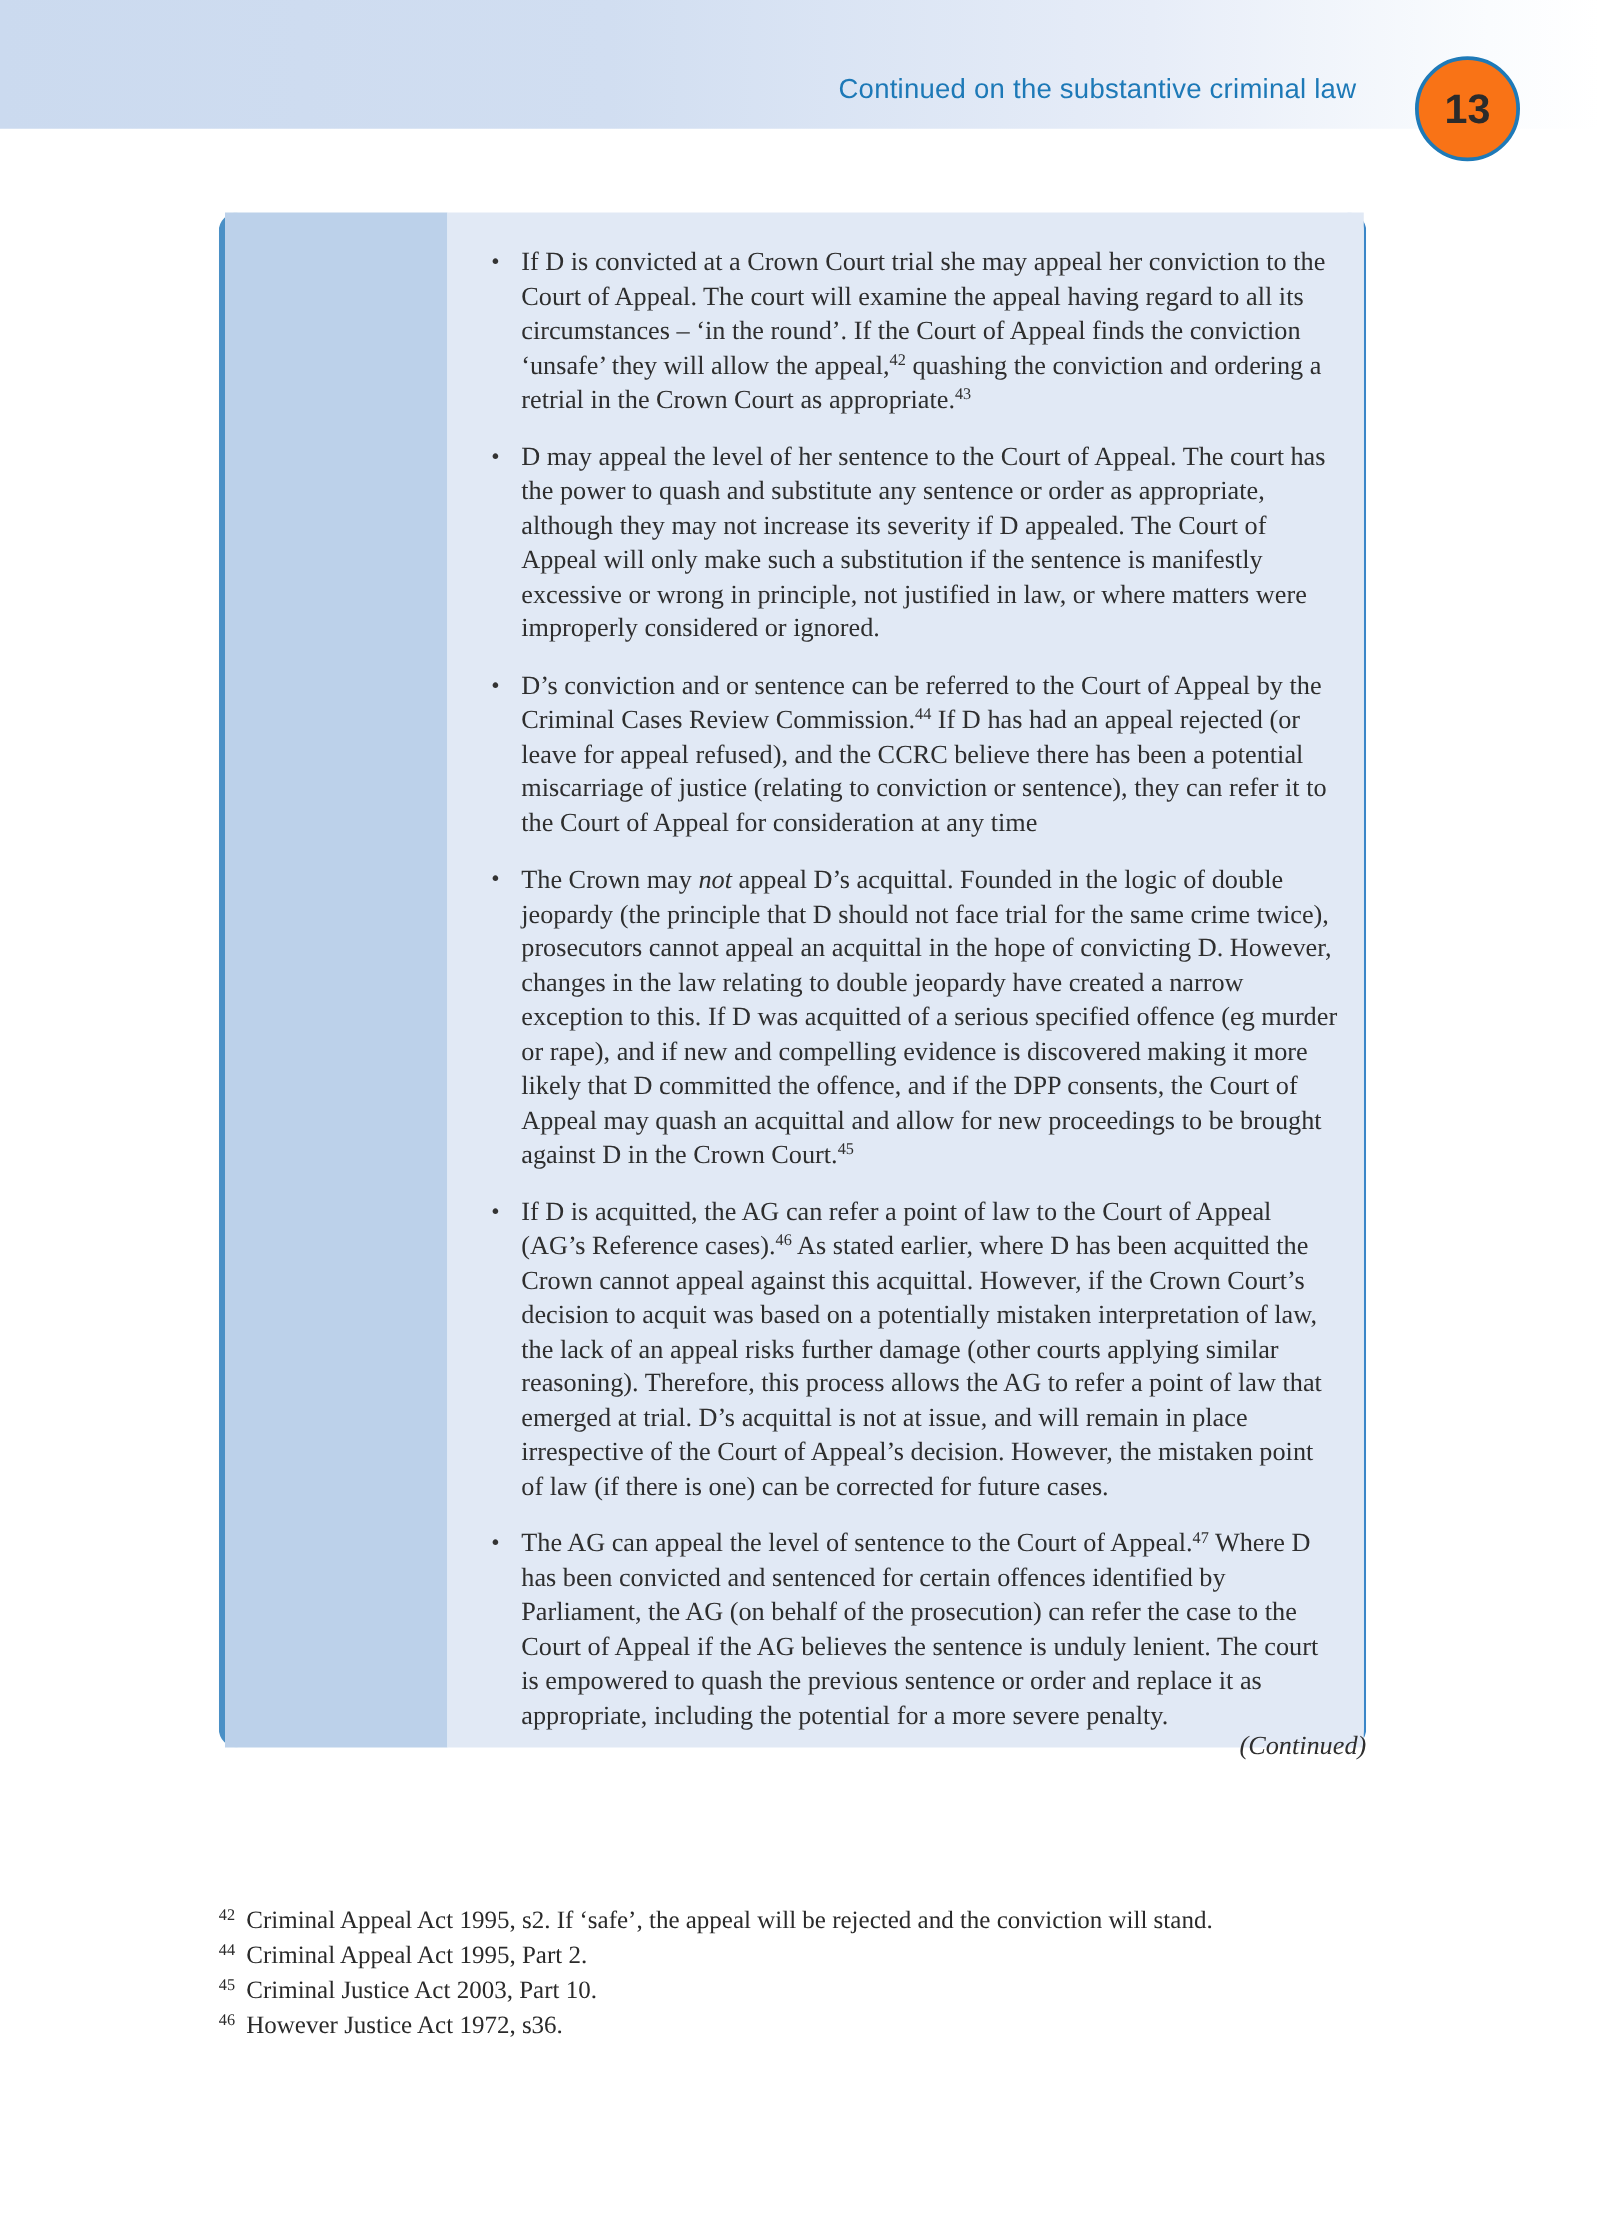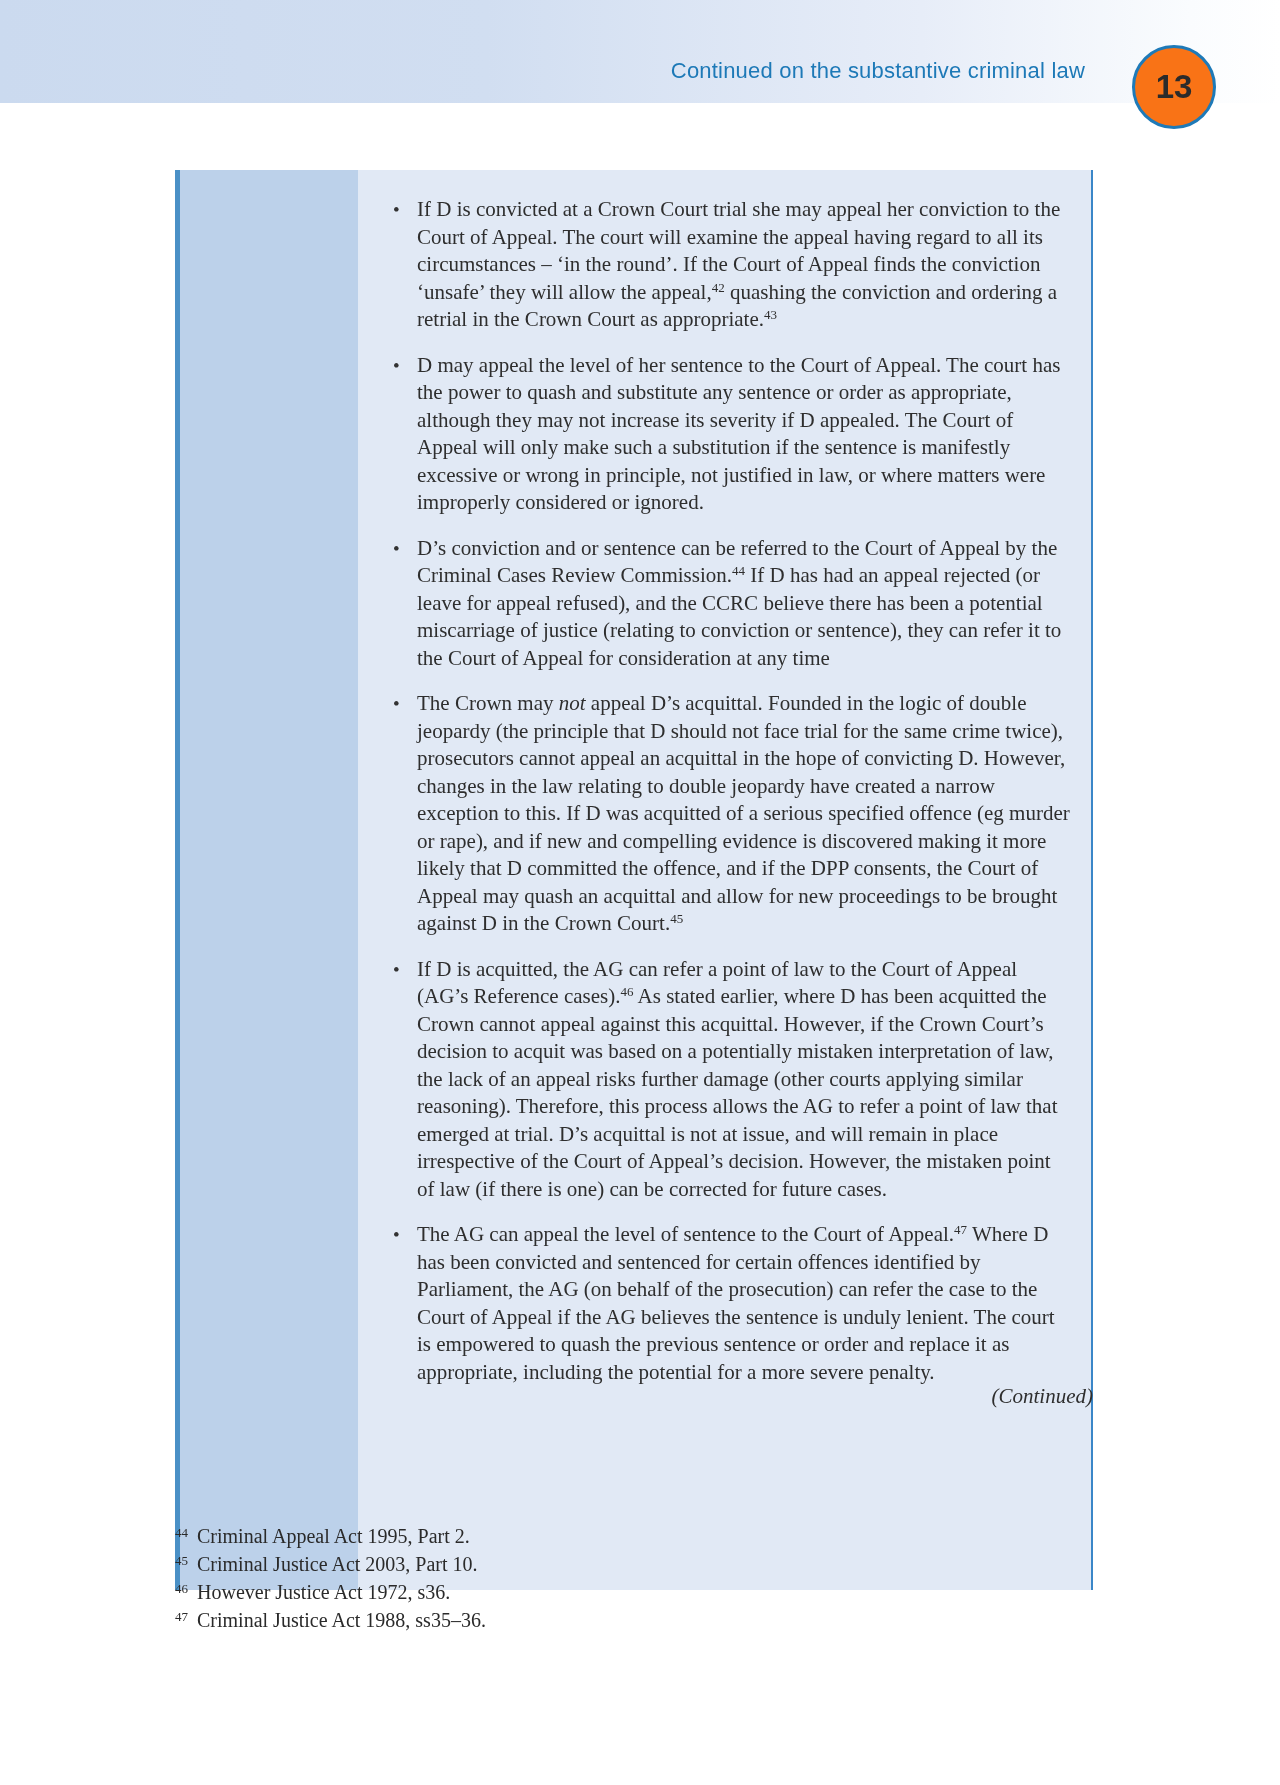--- a/index.html
+++ b/index.html
@@ -52,25 +52,26 @@
     font-weight: bold;
     font-size: 33px;
     color: #2b2b2b;
   }
   
   .panel {
     position: absolute;
     left: 175px;
     top: 170px;
     width: 918px;
-    height: 1420px;
+    height: 1228px;
     box-sizing: border-box;
     display: flex;
     border-left: 5px solid #4a90c6;
     border-right: 2px solid #3a86c8;
+    border-radius: 15px;
   }
   .panel-sidebar {
     width: 178px;
     flex: none;
     background: #bcd1ea;
   }
   .panel-body {
     flex: 1;
     background: #e1e9f5;
     padding: 26px 20px 20px 28px;
@@ -148,17 +149,17 @@
         <li class="bullet"><span>The Crown may </span><i>not</i><span> appeal D’s acquittal. Founded in the logic of double jeopardy (the principle that D should not face trial for the same crime twice), prosecutors cannot appeal an acquittal in the hope of convicting D. However, changes in the law relating to double jeopardy have created a narrow exception to this. If D was acquitted of a serious specified offence (eg murder or rape), and if new and compelling evidence is discovered making it more likely that D committed the offence, and if the DPP consents, the Court of Appeal may quash an acquittal and allow for new proceedings to be brought against D in the Crown Court.</span><sup>45</sup></li>
         <li class="bullet"><span>If D is acquitted, the AG can refer a point of law to the Court of Appeal (AG’s Reference cases).</span><sup>46</sup><span> As stated earlier, where D has been acquitted the Crown cannot appeal against this acquittal. However, if the Crown Court’s decision to acquit was based on a potentially mistaken interpretation of law, the lack of an appeal risks further damage (other courts applying similar reasoning). Therefore, this process allows the AG to refer a point of law that emerged at trial. D’s acquittal is not at issue, and will remain in place irrespective of the Court of Appeal’s decision. However, the mistaken point of law (if there is one) can be corrected for future cases.</span></li>
         <li class="bullet"><span>The AG can appeal the level of sentence to the Court of Appeal.</span><sup>47</sup><span> Where D has been convicted and sentenced for certain offences identified by Parliament, the AG (on behalf of the prosecution) can refer the case to the Court of Appeal if the AG believes the sentence is unduly lenient. The court is empowered to quash the previous sentence or order and replace it as appropriate, including the potential for a more severe penalty.</span></li>
       </ul>
   </div>
 </section>
 
 <div class="continued">(Continued)</div>
 
 <div class="footnotes" id="footnotes">
+    <div class="footnote"><sup>42</sup><span>Criminal Appeal Act 1995, s2. If ‘safe’, the appeal will be rejected and the conviction will stand.</span></div>
     <div class="footnote"><sup>44</sup><span>Criminal Appeal Act 1995, Part 2.</span></div>
     <div class="footnote"><sup>45</sup><span>Criminal Justice Act 2003, Part 10.</span></div>
     <div class="footnote"><sup>46</sup><span>However Justice Act 1972, s36.</span></div>
-    <div class="footnote"><sup>47</sup><span>Criminal Justice Act 1988, ss35–36.</span></div>
   </div>
 
 </body></html>

